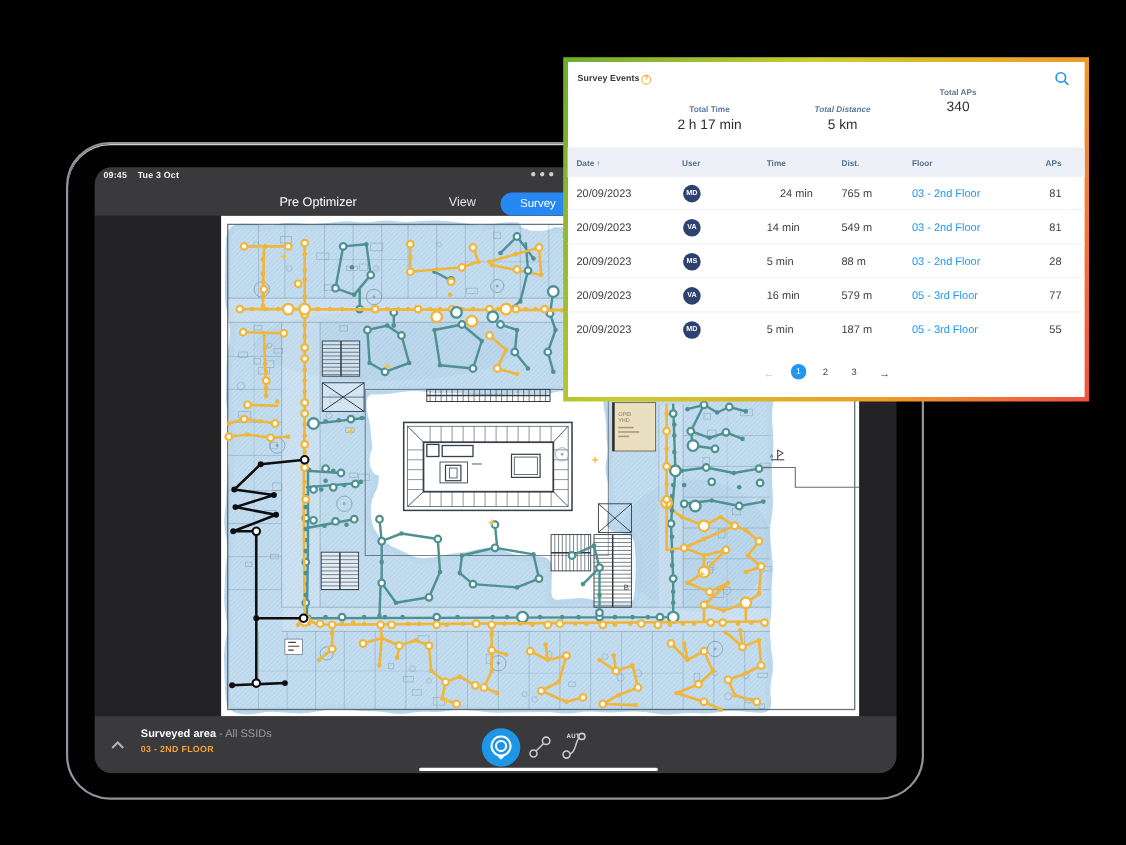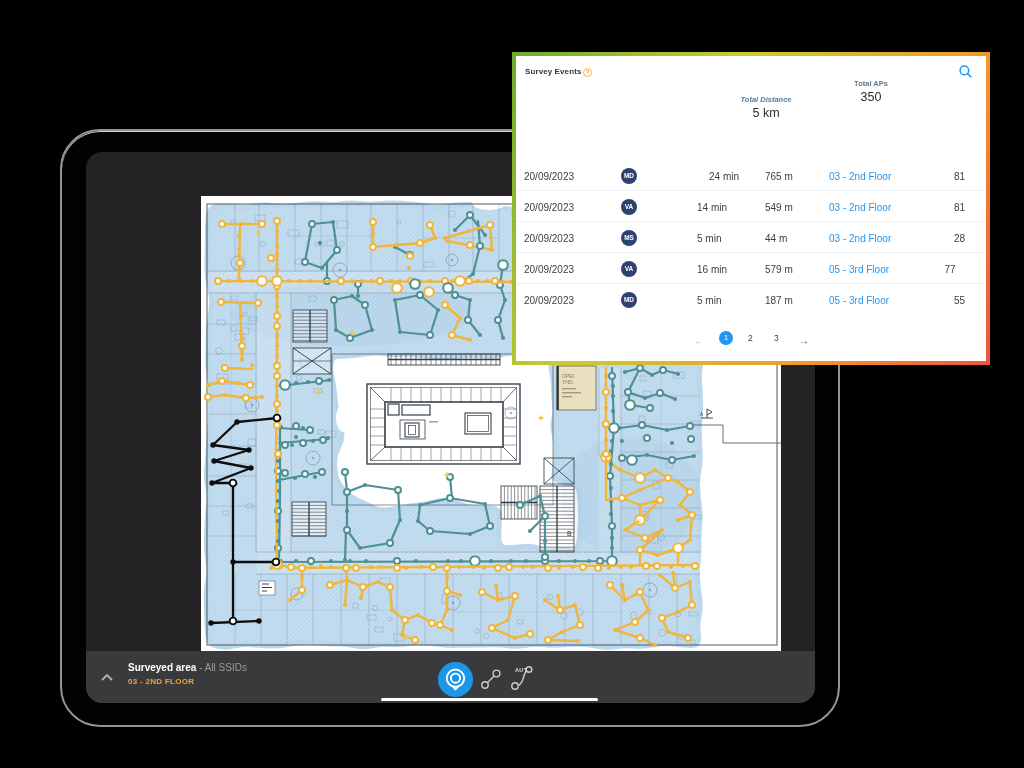--- a/index.html
+++ b/index.html
@@ -849,20 +849,32 @@
             <path d="M0,-3.6 L1,-1 L3.6,0 L1,1 L0,3.6 L-1,1 L-3.6,0 L-1,-1 Z" transform="translate(151,137)" fill="#f2c64b"></path>
             <path d="M0,-3.6 L1,-1 L3.6,0 L1,1 L0,3.6 L-1,1 L-3.6,0 L-1,-1 Z" transform="translate(246,279)" fill="#f2c64b"></path>
             <path d="M0,-3.6 L1,-1 L3.6,0 L1,1 L0,3.6 L-1,1 L-3.6,0 L-1,-1 Z" transform="translate(437,326)" fill="#f2c64b"></path>
             <path d="M0,-3.6 L1,-1 L3.6,0 L1,1 L0,3.6 L-1,1 L-3.6,0 L-1,-1 Z" transform="translate(205,441)" fill="#f2c64b"></path>
             <path d="M0,-3.6 L1,-1 L3.6,0 L1,1 L0,3.6 L-1,1 L-3.6,0 L-1,-1 Z" transform="translate(118,196)" fill="#f2c64b"></path>
             <path d="M0,-3.6 L1,-1 L3.6,0 L1,1 L0,3.6 L-1,1 L-3.6,0 L-1,-1 Z" transform="translate(340,222)" fill="#f2c64b"></path>
           </g>
       </svg>
     </div>
 
+    <div class="abs" style="left:0;top:0;width:729px;height:44px;background:#3a3a3c;">
+
+      <div class="abs" style="left:8px;top:3px;font-size:8px;font-weight:bold;color:#f2f2f2;letter-spacing:.2px;">09:45&nbsp;&nbsp;&nbsp;&nbsp;Tue 3 Oct</div>
+
+      <div class="abs" style="left:396px;top:1px;font-size:9px;color:#cfcfcf;letter-spacing:1px;">● ● ●</div>
+
+      <div class="abs" style="left:168px;top:26px;font-size:11.5px;color:#ffffff;">Pre Optimizer</div>
+
+      <div class="abs" style="left:322px;top:26px;font-size:11.5px;color:#e4e4e4;">View</div>
+
+      <div class="abs" style="left:369px;top:23px;width:68px;height:21px;border-radius:11px;background:#2788f2;color:#fff;font-size:10.5px;text-align:center;line-height:21px;">Survey</div>
+    </div>
 
     <div class="abs" style="left:0;top:499px;width:729px;height:52px;background:#3a3a3c;">
 
       <svg class="abs" style="left:14px;top:22px;" width="14" height="9" viewBox="0 0 14 9">
           <polyline points="2,7 7,2 12,7" fill="none" stroke="#b5b5b5" stroke-width="1.8"></polyline>
         </svg>
 
       <div class="abs" style="left:42px;top:11px;font-size:10px;color:#ffffff;"><b>Surveyed area</b><span style="color:#9c9c9c;"> - All SSIDs</span></div>
 
       <div class="abs" style="left:42px;top:26px;font-size:8px;font-weight:bold;color:#f2a33c;letter-spacing:.3px;">03 - 2ND FLOOR</div>
@@ -904,31 +916,43 @@
 
       <div class="abs" style="left:67px;top:11.5px;width:9px;height:9px;border-radius:50%;border:1.2px solid #f3b64b;color:#f0a023;font-size:6px;font-weight:bold;text-align:center;line-height:7px;">?</div>
 
       <svg class="abs" style="left:442px;top:8px;" width="15" height="15" viewBox="0 0 15 15">
           <g fill="none" stroke="#2196f3" stroke-width="1.5">
             <circle cx="6.4" cy="6.4" r="4.3"></circle>
             <line x1="9.6" y1="9.6" x2="13.2" y2="13.2"></line>
           </g>
         </svg>
 
+      <div class="abs" style="left:59px;top:39px;width:140px;text-align:center;">
+        <div style="font-size:7.5px;font-weight:bold;color:#5b7a99;">Total Time</div>
+        <div style="font-size:12.5px;color:#2b2f33;margin-top:2px;">2 h 17 min</div>
+      </div>
 
       <div class="abs" style="left:180px;top:39px;width:140px;text-align:center;">
         <div style="font-size:7.5px;font-weight:bold;color:#5b7a99;font-style:italic;">Total Distance</div>
         <div style="font-size:12.5px;color:#2b2f33;margin-top:2px;">5 km</div>
       </div>
 
       <div class="abs" style="left:285px;top:23px;width:140px;text-align:center;">
         <div style="font-size:7.5px;font-weight:bold;color:#5b7a99;">Total APs</div>
-        <div style="font-size:12.5px;color:#2b2f33;margin-top:2px;">350</div>
+        <div style="font-size:12.5px;color:#2b2f33;margin-top:2px;">340</div>
       </div>
 
+      <div class="abs" style="left:0;top:78px;width:470px;height:27px;background:#edf1f7;font-size:7.5px;font-weight:bold;color:#54708e;">
+        <span class="abs" style="left:8px;top:10px;">Date ↑</span>
+        <span class="abs" style="left:104px;top:10px;">User</span>
+        <span class="abs" style="left:181px;top:10px;">Time</span>
+        <span class="abs" style="left:249px;top:10px;">Dist.</span>
+        <span class="abs" style="left:313px;top:10px;">Floor</span>
+        <span class="abs" style="left:434px;top:10px;width:15px;text-align:right;">APs</span>
+      </div>
 
       <div class="abs" style="left:0;top:105px;width:470px;height:30px;border-bottom:1px solid #eef1f5;font-size:10px;color:#3c4043;">
         <span class="abs" style="left:8px;top:10px;">20/09/2023</span>
         <span class="abs" style="left:105px;top:7px;width:16px;height:16px;border-radius:50%;background:#2e4270;color:#fff;font-size:6.5px;font-weight:bold;text-align:center;line-height:16px;">MD</span>
         <span class="abs" style="left:181px;top:10px;margin-left:12px;">24 min</span>
         <span class="abs" style="left:249px;top:10px;">765 m</span>
         <span class="abs" style="left:313px;top:10px;color:#2196f3;">03 - 2nd Floor</span>
         <span class="abs" style="left:419px;top:10px;width:30px;text-align:right;">81</span>
       </div>
 
@@ -938,32 +962,32 @@
         <span class="abs" style="left:181px;top:10px;">14 min</span>
         <span class="abs" style="left:249px;top:10px;">549 m</span>
         <span class="abs" style="left:313px;top:10px;color:#2196f3;">03 - 2nd Floor</span>
         <span class="abs" style="left:419px;top:10px;width:30px;text-align:right;">81</span>
       </div>
 
       <div class="abs" style="left:0;top:167px;width:470px;height:30px;border-bottom:1px solid #eef1f5;font-size:10px;color:#3c4043;">
         <span class="abs" style="left:8px;top:10px;">20/09/2023</span>
         <span class="abs" style="left:105px;top:7px;width:16px;height:16px;border-radius:50%;background:#2e4270;color:#fff;font-size:6.5px;font-weight:bold;text-align:center;line-height:16px;">MS</span>
         <span class="abs" style="left:181px;top:10px;">5 min</span>
-        <span class="abs" style="left:249px;top:10px;">44 m</span>
+        <span class="abs" style="left:249px;top:10px;">88 m</span>
         <span class="abs" style="left:313px;top:10px;color:#2196f3;">03 - 2nd Floor</span>
         <span class="abs" style="left:419px;top:10px;width:30px;text-align:right;">28</span>
       </div>
 
       <div class="abs" style="left:0;top:198px;width:470px;height:30px;border-bottom:1px solid #eef1f5;font-size:10px;color:#3c4043;">
         <span class="abs" style="left:8px;top:10px;">20/09/2023</span>
         <span class="abs" style="left:105px;top:7px;width:16px;height:16px;border-radius:50%;background:#2e4270;color:#fff;font-size:6.5px;font-weight:bold;text-align:center;line-height:16px;">VA</span>
         <span class="abs" style="left:181px;top:10px;text-align:center;">16 min</span>
         <span class="abs" style="left:249px;top:10px;">579 m</span>
         <span class="abs" style="left:313px;top:10px;color:#2196f3;">05 - 3rd Floor</span>
-        <span class="abs" style="left:419px;top:10px;width:30px;text-align:center;">77</span>
+        <span class="abs" style="left:419px;top:10px;width:30px;text-align:right;">77</span>
       </div>
 
       <div class="abs" style="left:0;top:229px;width:470px;height:30px;font-size:10px;color:#3c4043;">
         <span class="abs" style="left:8px;top:10px;">20/09/2023</span>
         <span class="abs" style="left:105px;top:7px;width:16px;height:16px;border-radius:50%;background:#2e4270;color:#fff;font-size:6.5px;font-weight:bold;text-align:center;line-height:16px;">MD</span>
         <span class="abs" style="left:181px;top:10px;">5 min</span>
         <span class="abs" style="left:249px;top:10px;">187 m</span>
         <span class="abs" style="left:313px;top:10px;color:#2196f3;">05 - 3rd Floor</span>
         <span class="abs" style="left:419px;top:10px;width:30px;text-align:right;">55</span>
       </div>

